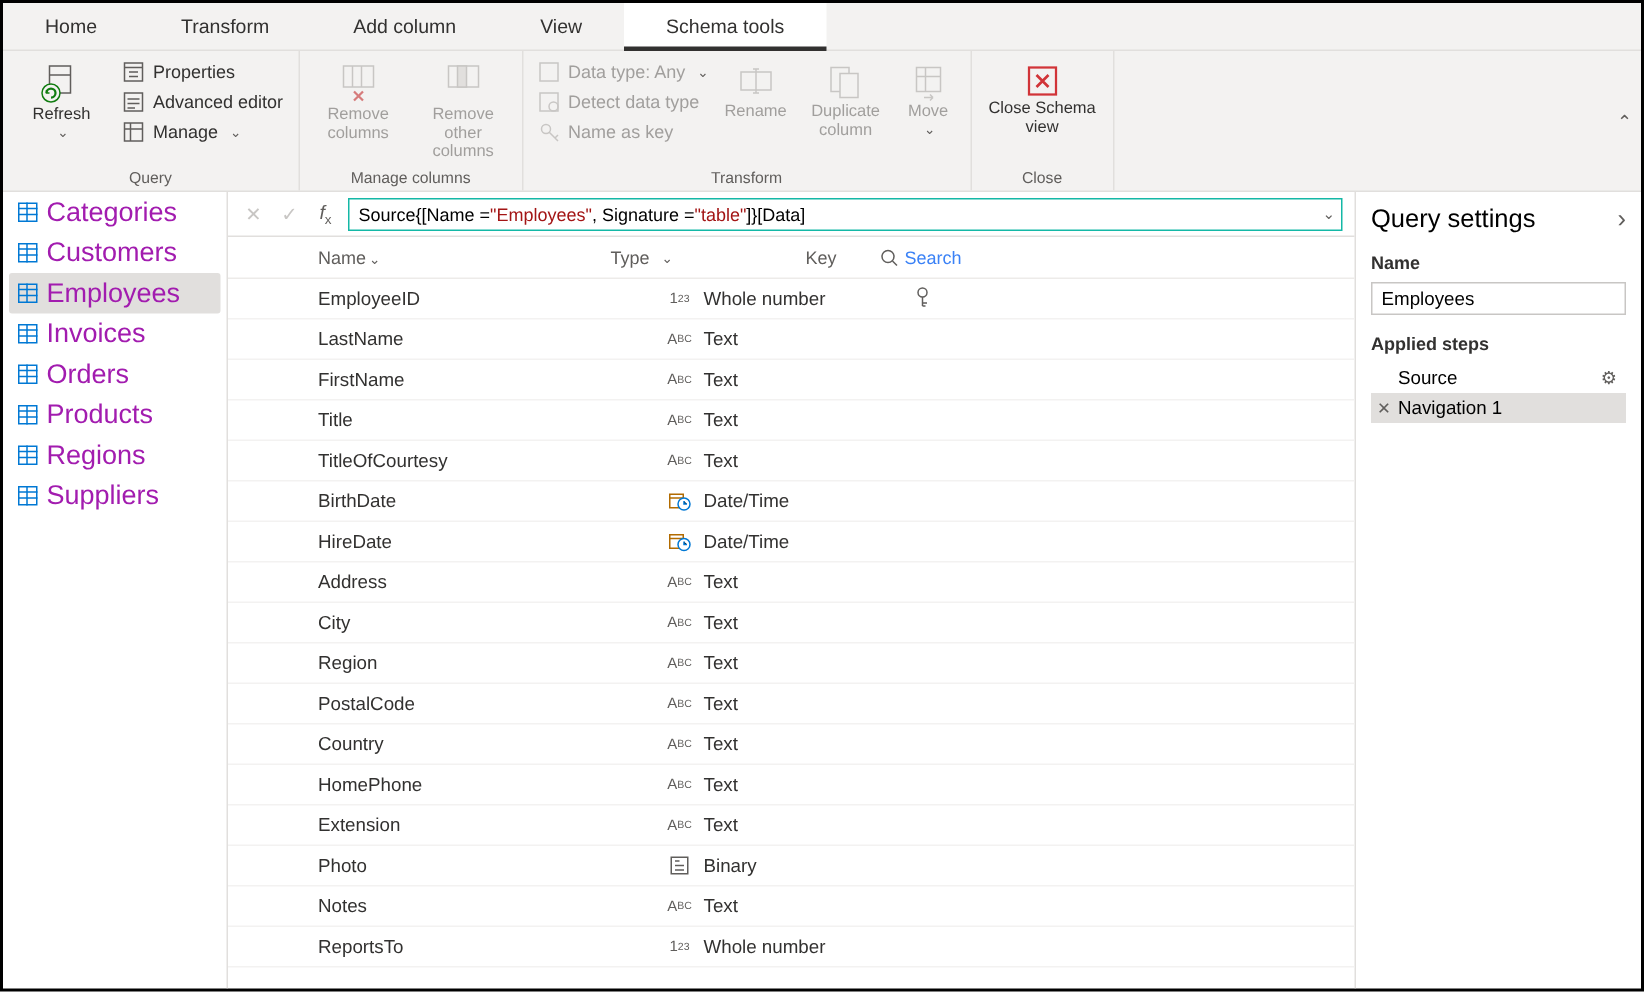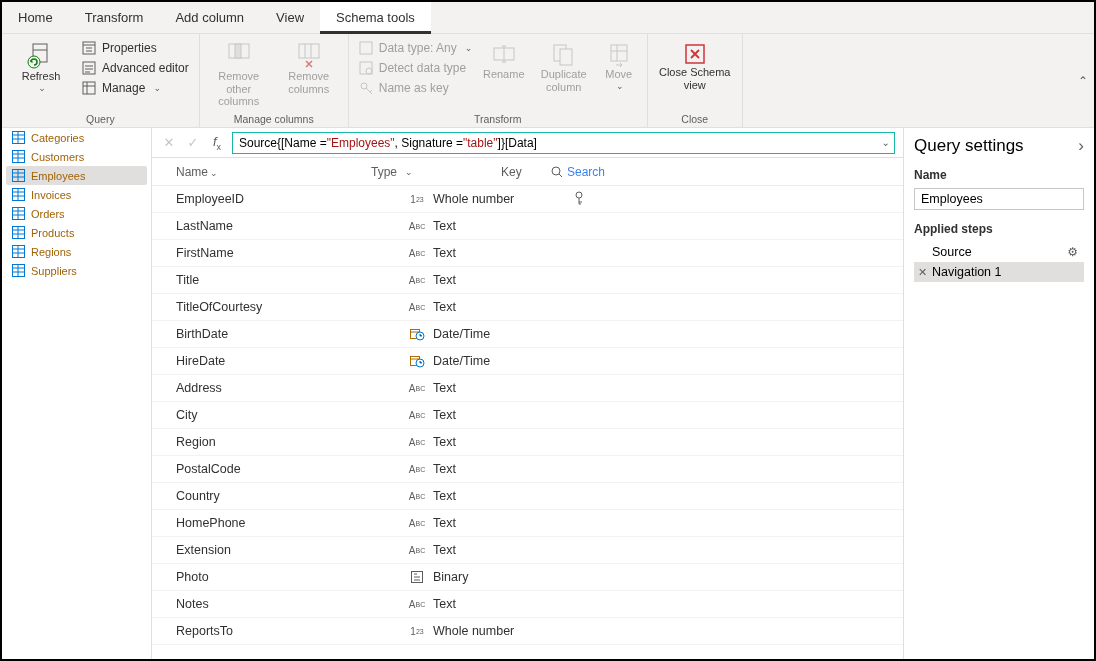--- a/index.html
+++ b/index.html
@@ -1,20 +1,20 @@
 <!DOCTYPE html>
 <html><head>
 <meta charset="utf-8">
 <style>
   * { box-sizing: border-box; margin: 0; padding: 0; font-family: "Segoe UI", -apple-system, sans-serif; }
   body { width: 1096px; height: 661px; border: 2px solid #000; background: #fff; overflow: hidden; }
 
   
   .tabs { display: flex; background: #f3f2f1; border-bottom: 1px solid #e1dfdd; height: 32px; }
-  .tab { padding: 0 16px; line-height: 32px; font-size: 13px; color: #323130; cursor: pointer; }
+  .tab { padding: 0 28px; line-height: 32px; font-size: 13px; color: #323130; cursor: pointer; }
   .tab.active { background: #fff; border-bottom: 3px solid #323130; margin-bottom: -1px; font-weight:400; }
 
   
   .ribbon { display: flex; background: #f3f2f1; border-bottom: 1px solid #e1dfdd; height: 94px; position: relative; }
   .group { border-right: 1px solid #e1dfdd; display:flex; flex-direction:column; justify-content:space-between; padding:4px 6px 0 6px; }
   .group-label { text-align:center; font-size:10.5px; color:#605e5c; padding:2px 0; }
   .group-body { display:flex; gap:4px; flex:1; }
   .rbtn-large { display:flex; flex-direction:column; align-items:center; justify-content:flex-start; width:66px; padding-top:4px; font-size:11px; color:#323130; cursor:pointer; text-align:center; line-height:1.15; }
   .rbtn-large.disabled, .rbtn-small.disabled { color:#a19f9d; cursor:default; }
   .rbtn-small { display:flex; align-items:center; gap:6px; font-size:12px; color:#323130; cursor:pointer; padding:2px 4px; height:20px; white-space:nowrap; }
@@ -22,36 +22,36 @@
   .chev { font-size:9px; color:#605e5c; margin-left:2px; }
   .collapse { position:absolute; right:6px; top:50%; transform:translateY(-50%); color:#605e5c; font-size:12px; cursor:pointer; }
 
   
   .workspace { display:flex; height: calc(661px - 32px - 94px - 4px); }
 
   
   .queries { width:150px; border-right:1px solid #e1dfdd; display:flex; flex-direction:column; }
   .pane-header { display:flex; justify-content:space-between; align-items:center; padding:8px 10px; font-size:15px; color:#323130; }
   .qlist { padding:0 4px; }
-  .qitem { display:flex; align-items:center; gap:6px; padding:3px 6px; font-size:11px; color:#a16207; cursor:pointer; border-radius:2px; }
+  .qitem { display:flex; align-items:center; gap:6px; padding:3px 6px; font-size:18px; color:#a21caf; cursor:pointer; border-radius:2px; }
   .qitem.sel { background:#e1dfdd; }
   .tbl-icon { color:#0078d4; font-size:12px; }
 
   
   .main { flex:1; display:flex; flex-direction:column; border-right:1px solid #e1dfdd; }
   .fx-bar { display:flex; align-items:center; gap:6px; padding:4px 8px; border-bottom:1px solid #e1dfdd; height:30px; }
   .fx-input { flex:1; border:1px solid #14b8a6; height:22px; display:flex; align-items:center; padding:0 6px; font-family: Consolas, monospace; font-size:12px; position:relative; }
   .fx-input .chev-box { position:absolute; right:4px; color:#605e5c; font-size:10px; }
   .tok-str { color:#a31515; }
   .fx-btn { color:#605e5c; cursor:pointer; font-size:13px; width:18px; text-align:center; }
 
   .cols-header { display:flex; align-items:center; padding:4px 8px 4px 24px; font-size:12px; color:#605e5c; border-bottom:1px solid #edebe9; height:28px; }
   .cols-body { overflow-y:scroll; flex:1; }
   .row { display:flex; align-items:center; padding:0 8px 0 24px; height:27px; font-size:12.5px; color:#323130; border-bottom:1px solid #f3f2f1;gap:36px; }
-  .c-name { width:195px; }
+  .c-name { width:195px;margin-left:36px; }
   .c-type { width:130px; display:flex; align-items:center; gap:6px; }
   .c-key { width:50px; }
   .c-search { flex:1; display:flex; align-items:center; gap:4px; color:#3b82f6; }
   .type-icon { font-size:10px; color:#605e5c; width:20px; display:inline-flex; align-items:center; justify-content:center; }
   .type-icon sup, .type-icon sub { font-size:7px; }
 
   
   .settings { width:190px; padding:8px 10px; display:flex; flex-direction:column; gap:6px; }
   .settings-header { display:flex; justify-content:space-between; align-items:center; font-size:17px; }
   .lbl { font-size:12px; font-weight:600; color:#323130; margin-top:6px; }
@@ -117,31 +117,31 @@
       </div>
     </div>
     <div class="group-label">Query</div>
   </div>
 
   <div class="group">
     <div class="group-body">
       <div class="rbtn-large disabled">
         <svg width="28" height="28">
             <rect x="4" y="2" width="20" height="14" fill="none" stroke="#c8c6c4"></rect>
-            <rect x="10" y="2" width="6" height="14" fill="#e1dfdd" stroke="#c8c6c4"></rect>
-          </svg>
-        <span>Remove other columns</span>
+            <path d="M10 2 V16 M16 2 V16" stroke="#c8c6c4"></path>
+            <path d="M11 19 L17 25 M17 19 L11 25" stroke="#d67b7b" stroke-width="1.5"></path>
+          </svg>
+        <span>Remove columns</span>
       </div>
       <div class="rbtn-large disabled">
         <svg width="28" height="28">
             <rect x="4" y="2" width="20" height="14" fill="none" stroke="#c8c6c4"></rect>
-            <path d="M10 2 V16 M16 2 V16" stroke="#c8c6c4"></path>
-            <path d="M11 19 L17 25 M17 19 L11 25" stroke="#d67b7b" stroke-width="1.5"></path>
-          </svg>
-        <span>Remove columns</span>
+            <rect x="10" y="2" width="6" height="14" fill="#e1dfdd" stroke="#c8c6c4"></rect>
+          </svg>
+        <span>Remove other columns</span>
       </div>
     </div>
     <div class="group-label">Manage columns</div>
   </div>
 
   <div class="group">
     <div class="group-body">
       <div class="stack" style="width:118px;">
         <div class="rbtn-small disabled">
           <svg width="14" height="14">

